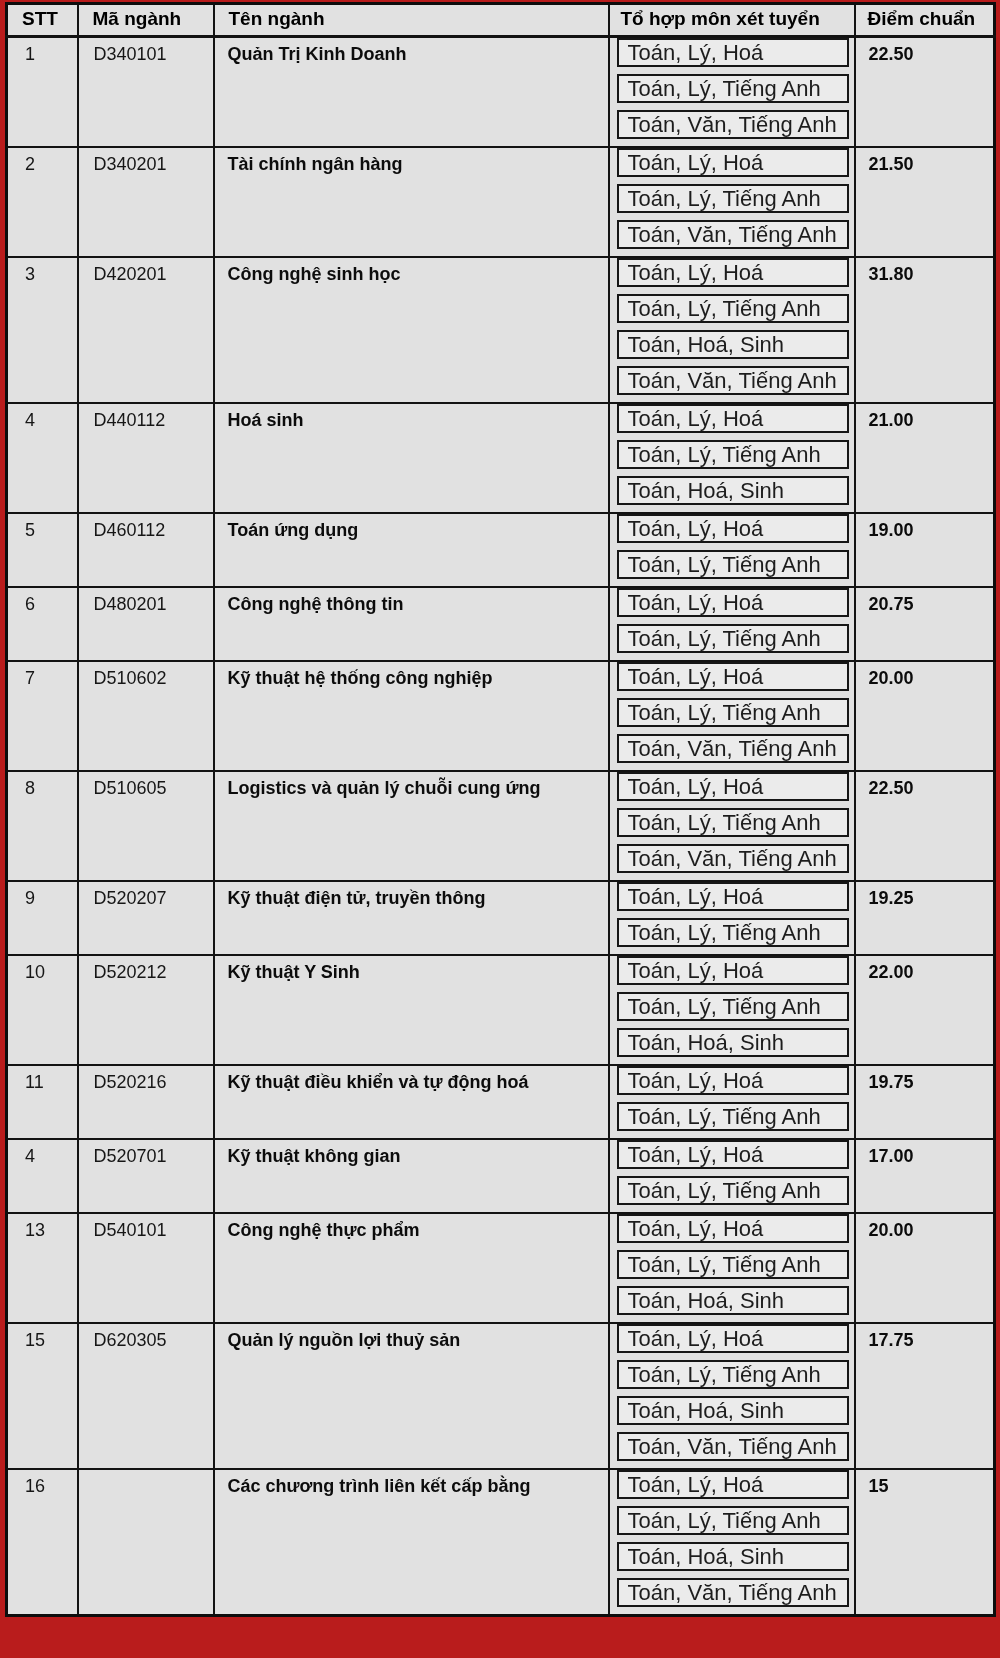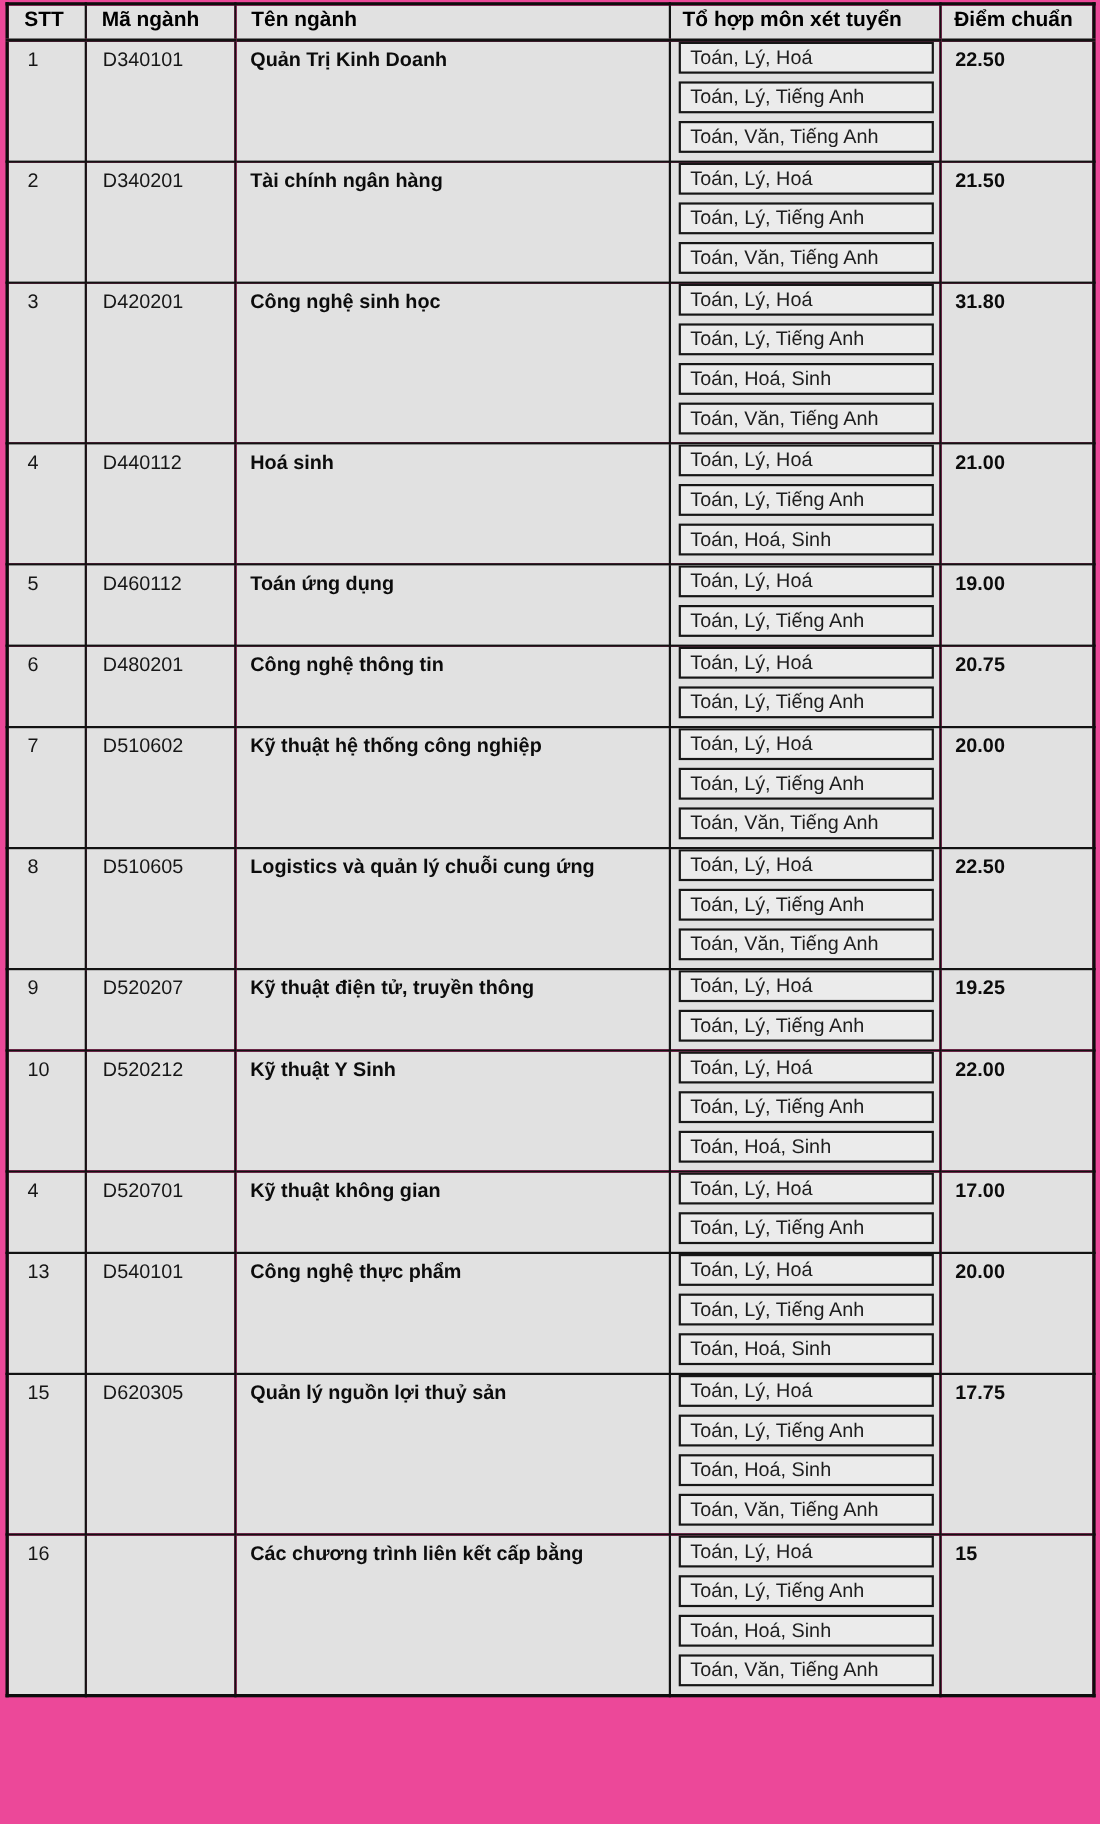--- a/index.html
+++ b/index.html
@@ -6,21 +6,21 @@
     margin: 0;
     padding: 0;
     background: #ffffff;
     font-family: "Liberation Sans", sans-serif;
   }
   .page {
     width: 1000px;
     height: 1658px;
     box-sizing: border-box;
     padding: 2px 7px 4px 5px;
-    background: #ec4899;
+    background: #b91c1c;
     overflow: hidden;
   }
   table.score-table {
     border-collapse: collapse;
     table-layout: fixed;
     width: 988px;
     border: 3px solid #0d0d0d;
   }
   .score-table th,
   .score-table td {
@@ -53,21 +53,21 @@
   td.c-score { padding: 6px 4px 0 13px; font-weight: bold; color: #0c0c0c; }
   td.c-combos { padding: 0 5px 0 7px; }
   .combo-box {
     box-sizing: border-box;
     height: 29px;
     line-height: 25px;
     margin: 0 0 7px 0;
     border: 2px solid #161616;
     background: #ebebeb;
     padding-left: 9px;
-    font-size: 18px;
+    font-size: 22px;
     color: #1d1d1d;
     white-space: nowrap;
   }
 </style>
 </head>
 <body>
 
 <div class="page">
   <table class="score-table">
     <colgroup>
@@ -189,20 +189,30 @@
     <td class="c-code">D520212</td>
     <td class="c-name">Kỹ thuật Y Sinh</td>
     <td class="c-combos">
             <div class="combo-box">Toán, Lý, Hoá</div>
             <div class="combo-box">Toán, Lý, Tiếng Anh</div>
             <div class="combo-box">Toán, Hoá, Sinh</div>
           </td>
     <td class="c-score">22.00</td>
   </tr>
         <tr>
+    <td class="c-stt">11</td>
+    <td class="c-code">D520216</td>
+    <td class="c-name">Kỹ thuật điều khiển và tự động hoá</td>
+    <td class="c-combos">
+            <div class="combo-box">Toán, Lý, Hoá</div>
+            <div class="combo-box">Toán, Lý, Tiếng Anh</div>
+          </td>
+    <td class="c-score">19.75</td>
+  </tr>
+        <tr>
     <td class="c-stt">4</td>
     <td class="c-code">D520701</td>
     <td class="c-name">Kỹ thuật không gian</td>
     <td class="c-combos">
             <div class="combo-box">Toán, Lý, Hoá</div>
             <div class="combo-box">Toán, Lý, Tiếng Anh</div>
           </td>
     <td class="c-score">17.00</td>
   </tr>
         <tr>

